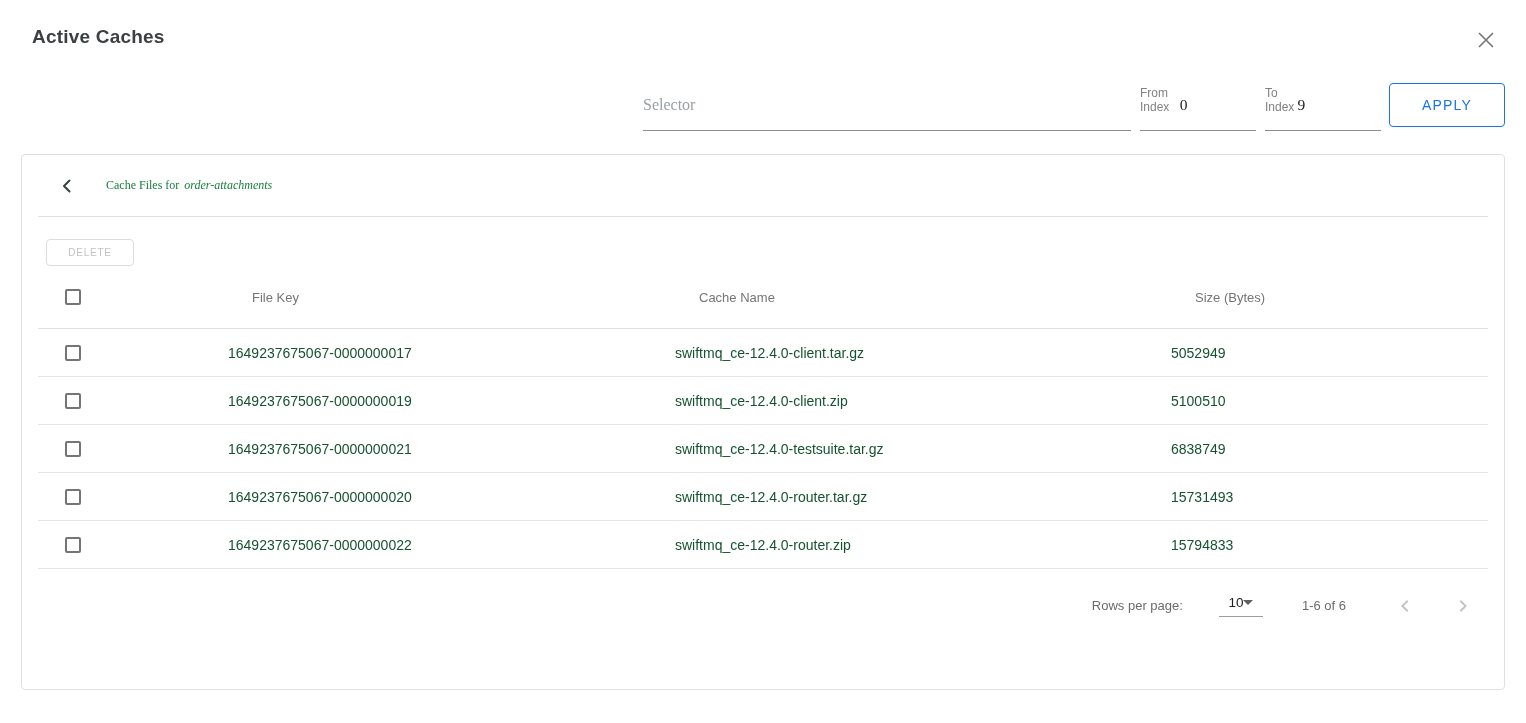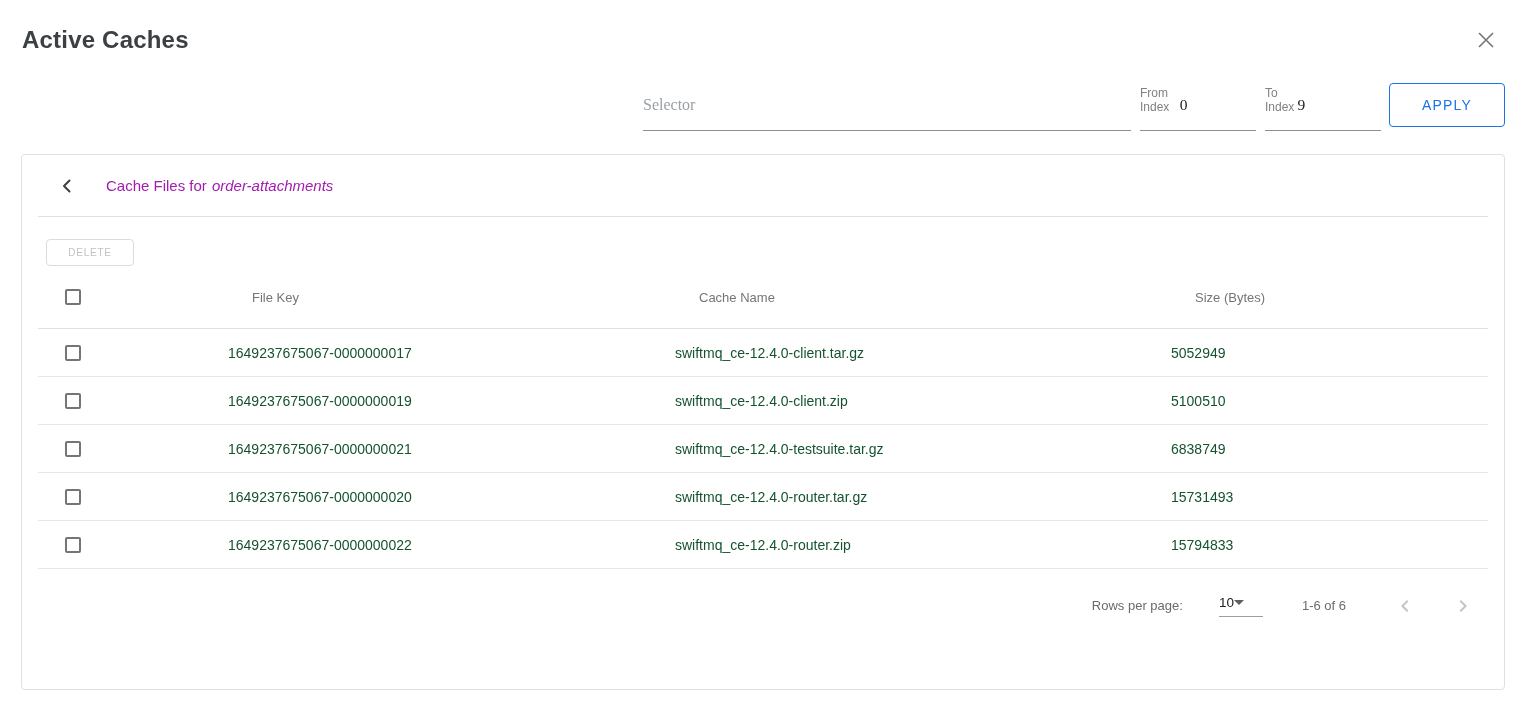--- a/index.html
+++ b/index.html
@@ -5,22 +5,22 @@
   :root { --accent: #1a73e8; }
   * { box-sizing: border-box; margin: 0; padding: 0; }
   html, body { background: #fff; }
   body {
     width: 1526px; height: 723px; position: relative; overflow: hidden;
     font-family: "Liberation Sans", sans-serif; color: #202124;
   }
 
   
   .page-title {
-    position: absolute; top: 26px; left: 22px;
-    font-size: 24px; font-weight: 600; color: #3c4043; letter-spacing: 0.2px;
+    position: absolute; top: 26px; left: 32px;
+    font-size: 19px; font-weight: 600; color: #3c4043; letter-spacing: 0.2px;
   }
   .close-btn {
     position: absolute; top: 30px; right: 29px; width: 20px; height: 20px;
     background: none; border: none; cursor: pointer; color: #757575; padding: 0;
   }
   .close-btn svg { width: 18px; height: 18px; display: block; }
 
   
   .filter-bar {
     position: absolute; left: 643px; top: 86px; width: 862px; height: 45px;
@@ -51,21 +51,21 @@
   .card {
     position: absolute; left: 21px; top: 154px; width: 1484px; height: 536px;
     border: 1px solid #e0e0e0; border-radius: 4px; background: #fff;
   }
   .card-header { height: 61px; display: flex; align-items: center; padding-left: 33px; }
   .back-btn {
     background: none; border: none; cursor: pointer; color: #3c4043;
     width: 24px; height: 24px; padding: 0; display: flex; align-items: center; justify-content: center;
   }
   .back-btn svg { width: 16px; height: 16px; display: block; }
-  .card-title { margin-left: 27px; font-size: 15px; font-weight: 500; color: #a21caf; }
+  .card-title { margin-left: 27px; font-size: 12px; font-weight: 500; color: #15803d; font-family: Liberation Serif, serif; }
   .card-title .cache-name { font-style: italic; margin-left: 5px; font-weight: 500; }
   .card-divider { border-top: 1px solid #e0e0e0; margin: 0 16px; }
 
   .delete-row { padding: 22px 0 0 24px; height: 49px; }
   .delete-btn {
     width: 88px; height: 27px; background: #fff;
     border: 1px solid #dcdcdc; border-radius: 4px; color: #c2c2c2;
     font-family: "Liberation Sans", sans-serif; font-size: 10px; letter-spacing: 0.8px;
   }
 
@@ -83,21 +83,21 @@
     width: 16px; height: 16px; border: 2px solid #757575; border-radius: 2px;
     display: inline-block; background: #fff; cursor: pointer;
   }
 
   
   .tfooter {
     height: 73px; display: flex; align-items: center; justify-content: flex-end;
     padding-right: 29px; font-size: 13px; color: #6b6b6b;
   }
   .rpp-select {
-    display: inline-flex; align-items: center; justify-content: flex-start;
+    display: inline-flex; align-items: center; justify-content: center;
     width: 44px; margin-left: 36px; border-bottom: 1px solid #9e9e9e;
     padding-bottom: 6px; cursor: pointer;
   }
   .rpp-value { font-size: 13.5px; color: #212121; }
   .caret {
     width: 0; height: 0; border-left: 5px solid transparent;
     border-right: 5px solid transparent; border-top: 5px solid #5f5f5f;
   }
   .range-label { margin-left: 39px; }
   .pg-btn {

